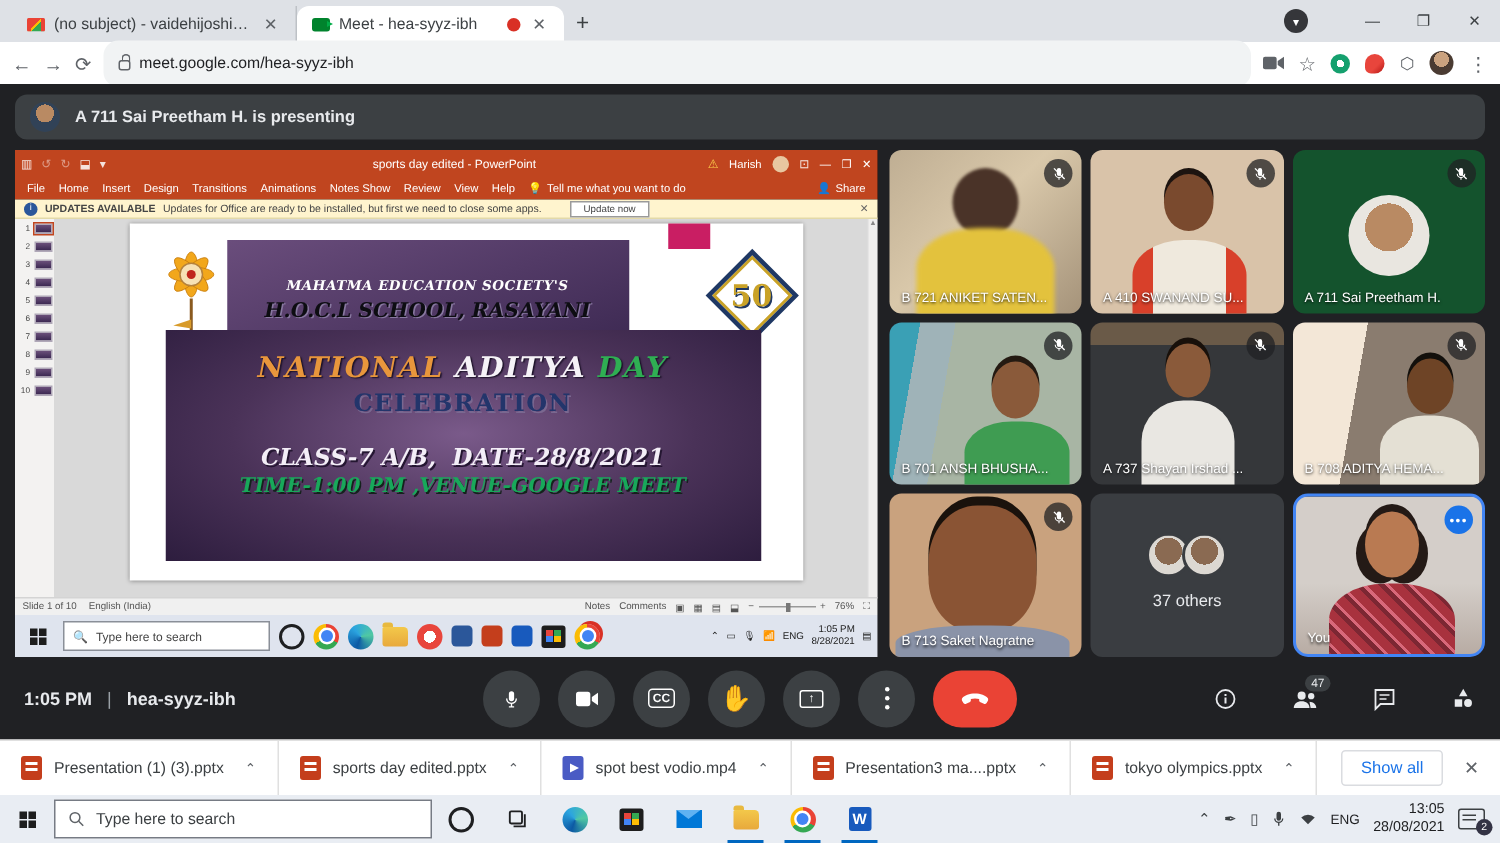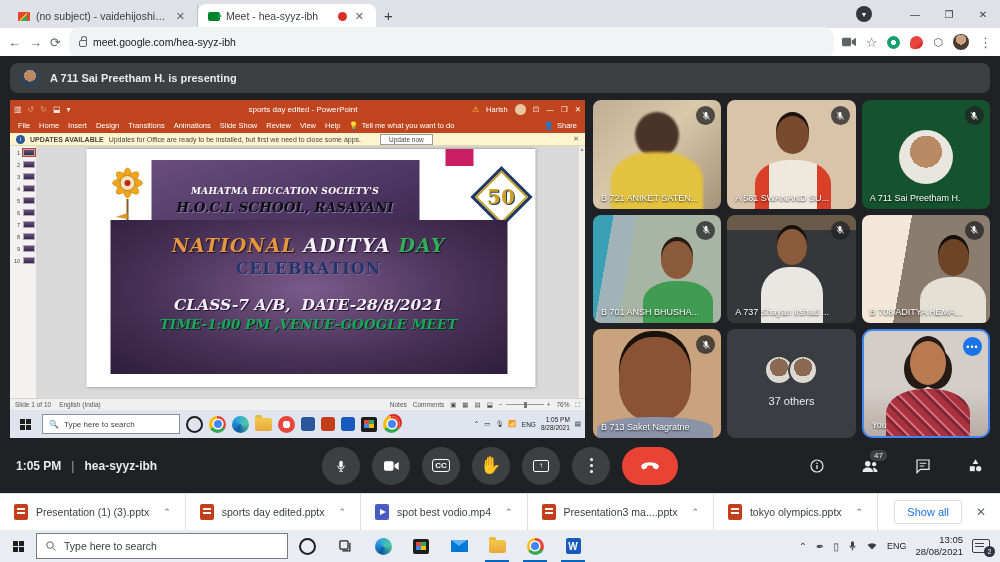--- a/index.html
+++ b/index.html
@@ -264,21 +264,21 @@
             <span>✕</span>
           </div>
         </div>
         <div class="ppt-menu">
           <span class="mi">File</span>
           <span class="mi">Home</span>
           <span class="mi">Insert</span>
           <span class="mi">Design</span>
           <span class="mi">Transitions</span>
           <span class="mi">Animations</span>
-          <span class="mi">Slide Show</span>
+          <span class="mi">Notes Show</span>
           <span class="mi">Review</span>
           <span class="mi">View</span>
           <span class="mi">Help</span>
           <span class="tellme">
               <span>💡</span>
               <span>Tell me what you want to do</span>
             </span>
           <span class="share-btn">
               <span>👤</span>
               <span>Share</span>
@@ -449,21 +449,21 @@
         <div class="tile t2">
           <span class="torso" style="left:28px; top:60px; width:76px; height:52px; background:linear-gradient(90deg,#d8402a 0 18%,#efe9dd 18% 82%,#d8402a 82%);"></span>
           <span class="head" style="left:49px; top:16px; width:33px; height:38px; background:#7a4a2e; box-shadow:0 -4px 0 0 #1d1410;"></span>
           <span class="micoff">
               <svg width="10" height="10" viewBox="0 0 24 24">
                 <path d="M12 15a3.5 3.5 0 0 0 3.5-3.5V6a3.5 3.5 0 0 0-7 0v5.5A3.5 3.5 0 0 0 12 15z" fill="#fff"></path>
                 <path d="M18 11.5a6 6 0 0 1-12 0M12 17.5V21" stroke="#fff" stroke-width="1.8" fill="none"></path>
                 <line x1="4" y1="3" x2="21" y2="20" stroke="#fff" stroke-width="2.2"></line>
               </svg>
             </span>
-          <span class="nm">A 581 SWANAND SU...</span>
+          <span class="nm">A 410 SWANAND SU...</span>
         </div>
         <div class="tile t3">
           <span class="pav-big"></span>
           <span class="micoff">
               <svg width="10" height="10" viewBox="0 0 24 24">
                 <path d="M12 15a3.5 3.5 0 0 0 3.5-3.5V6a3.5 3.5 0 0 0-7 0v5.5A3.5 3.5 0 0 0 12 15z" fill="#fff"></path>
                 <path d="M18 11.5a6 6 0 0 1-12 0M12 17.5V21" stroke="#fff" stroke-width="1.8" fill="none"></path>
                 <line x1="4" y1="3" x2="21" y2="20" stroke="#fff" stroke-width="2.2"></line>
               </svg>
             </span>

